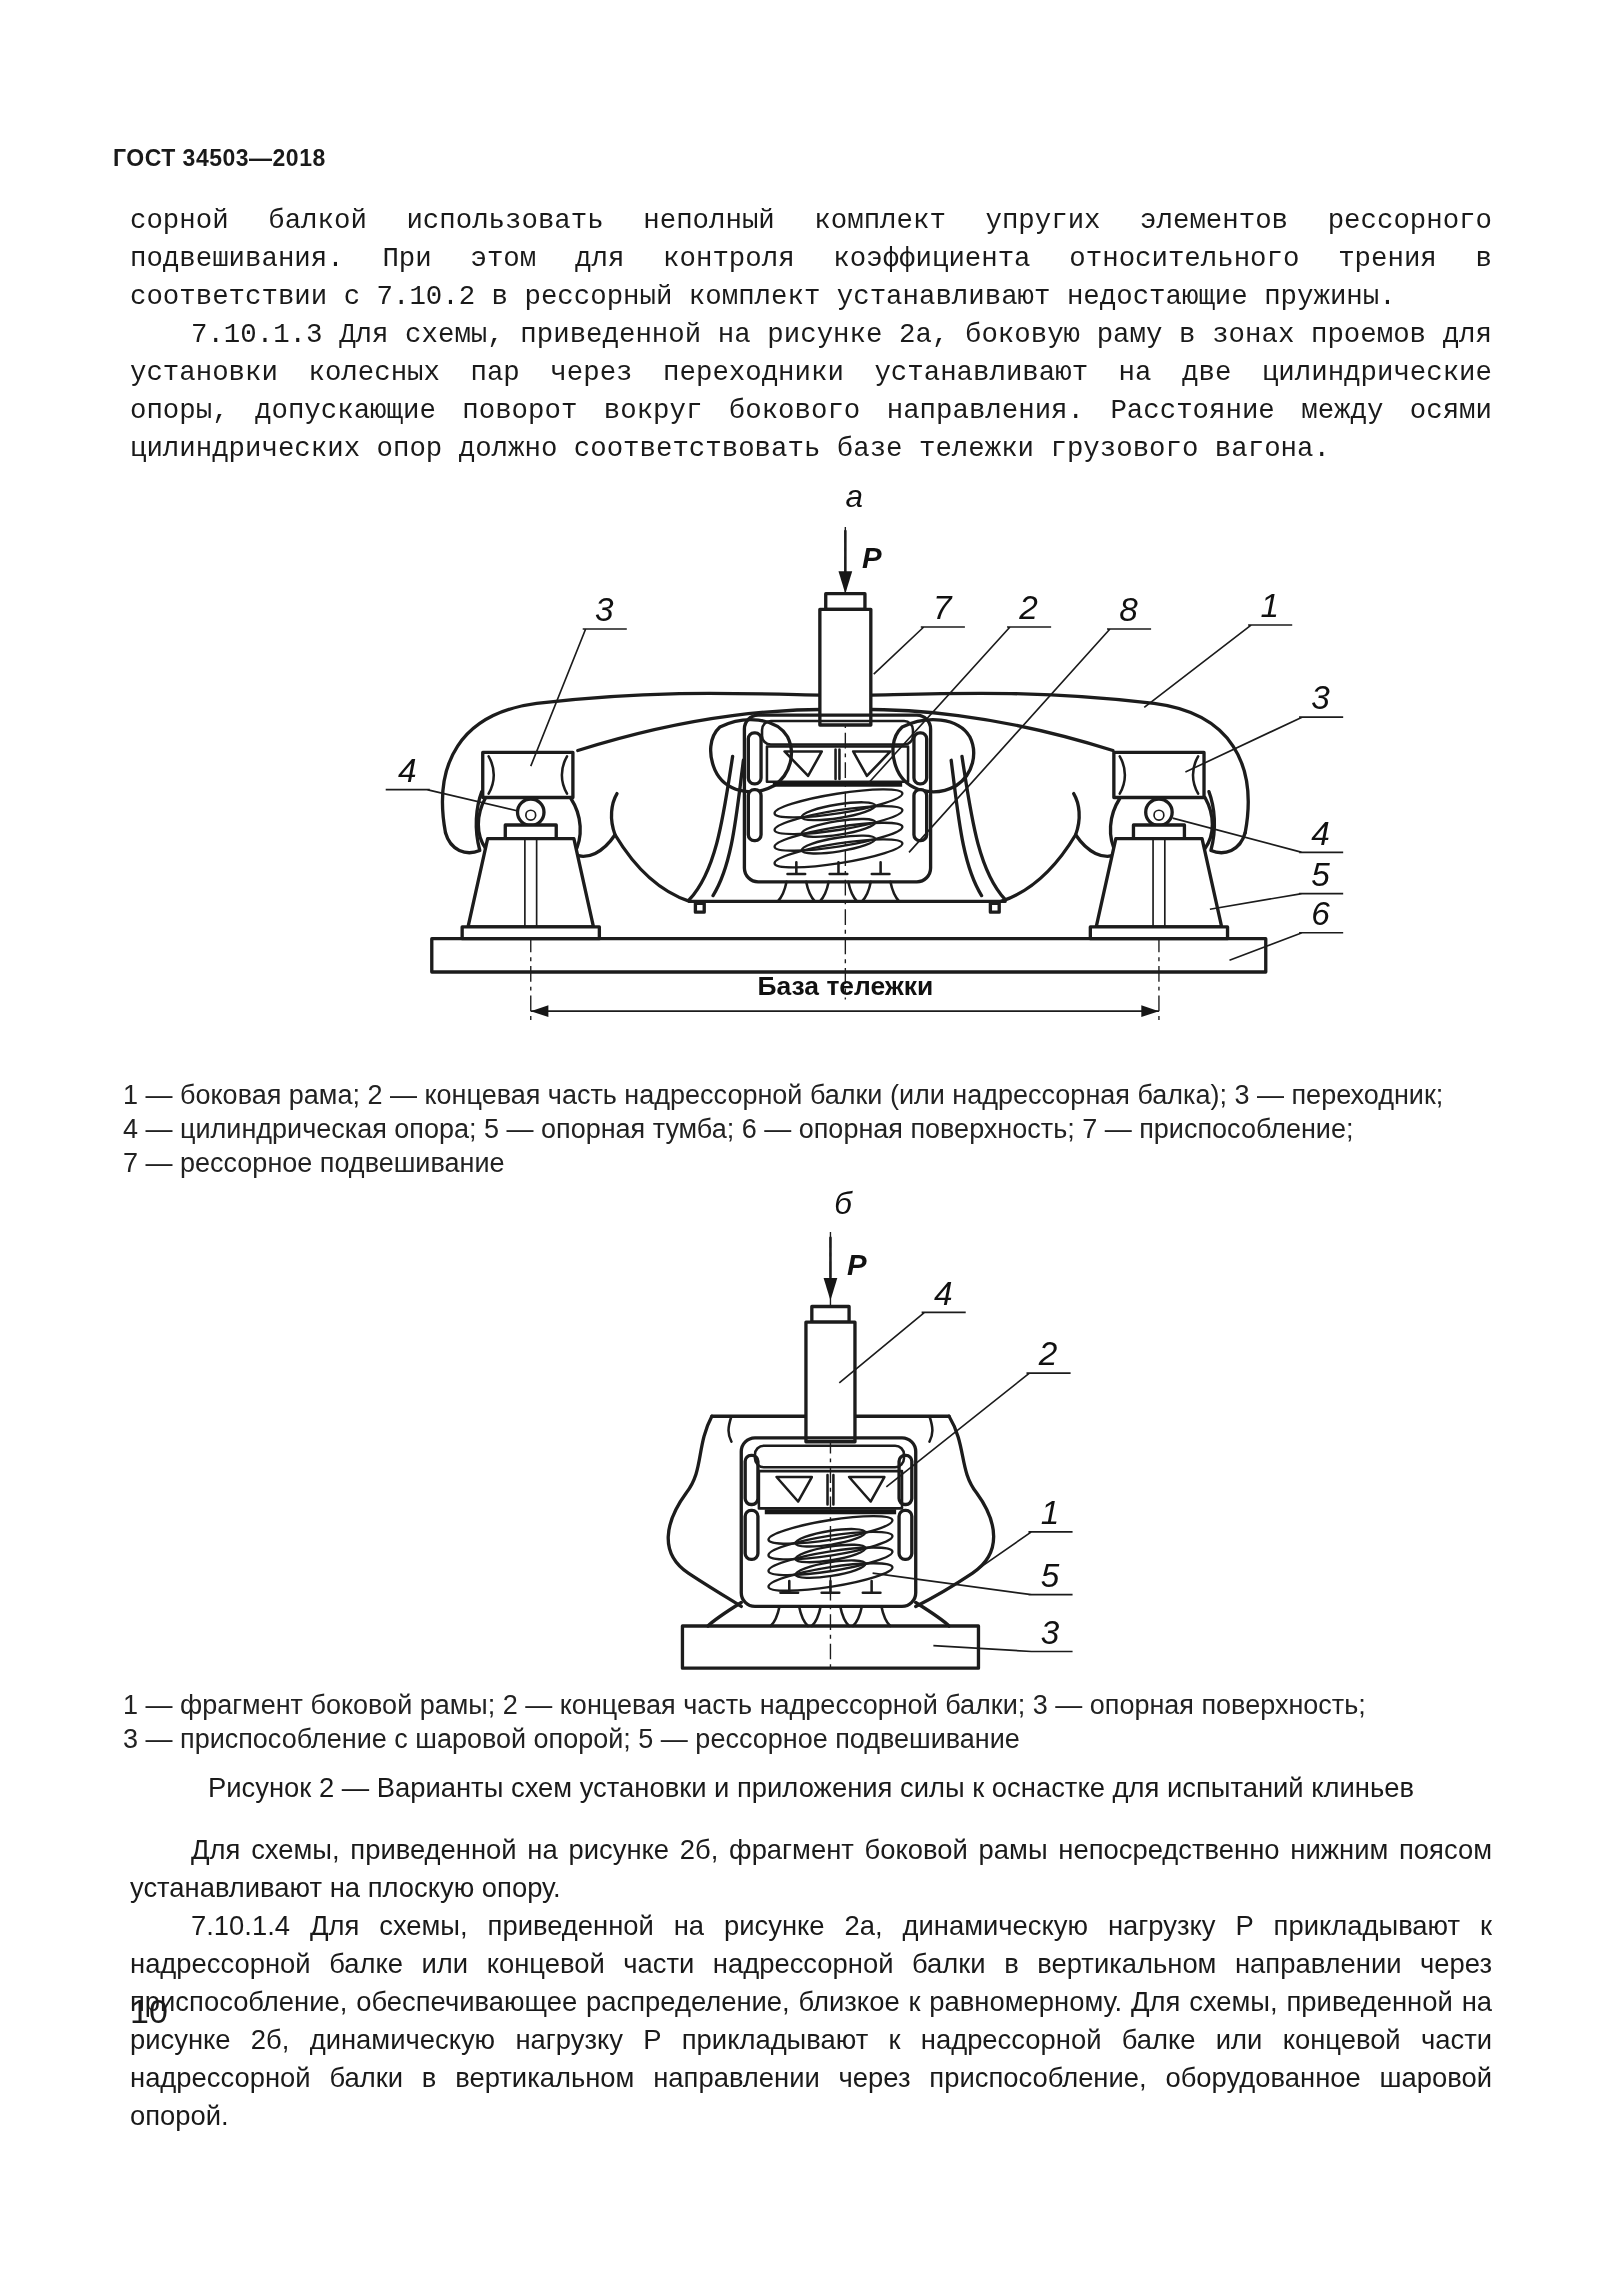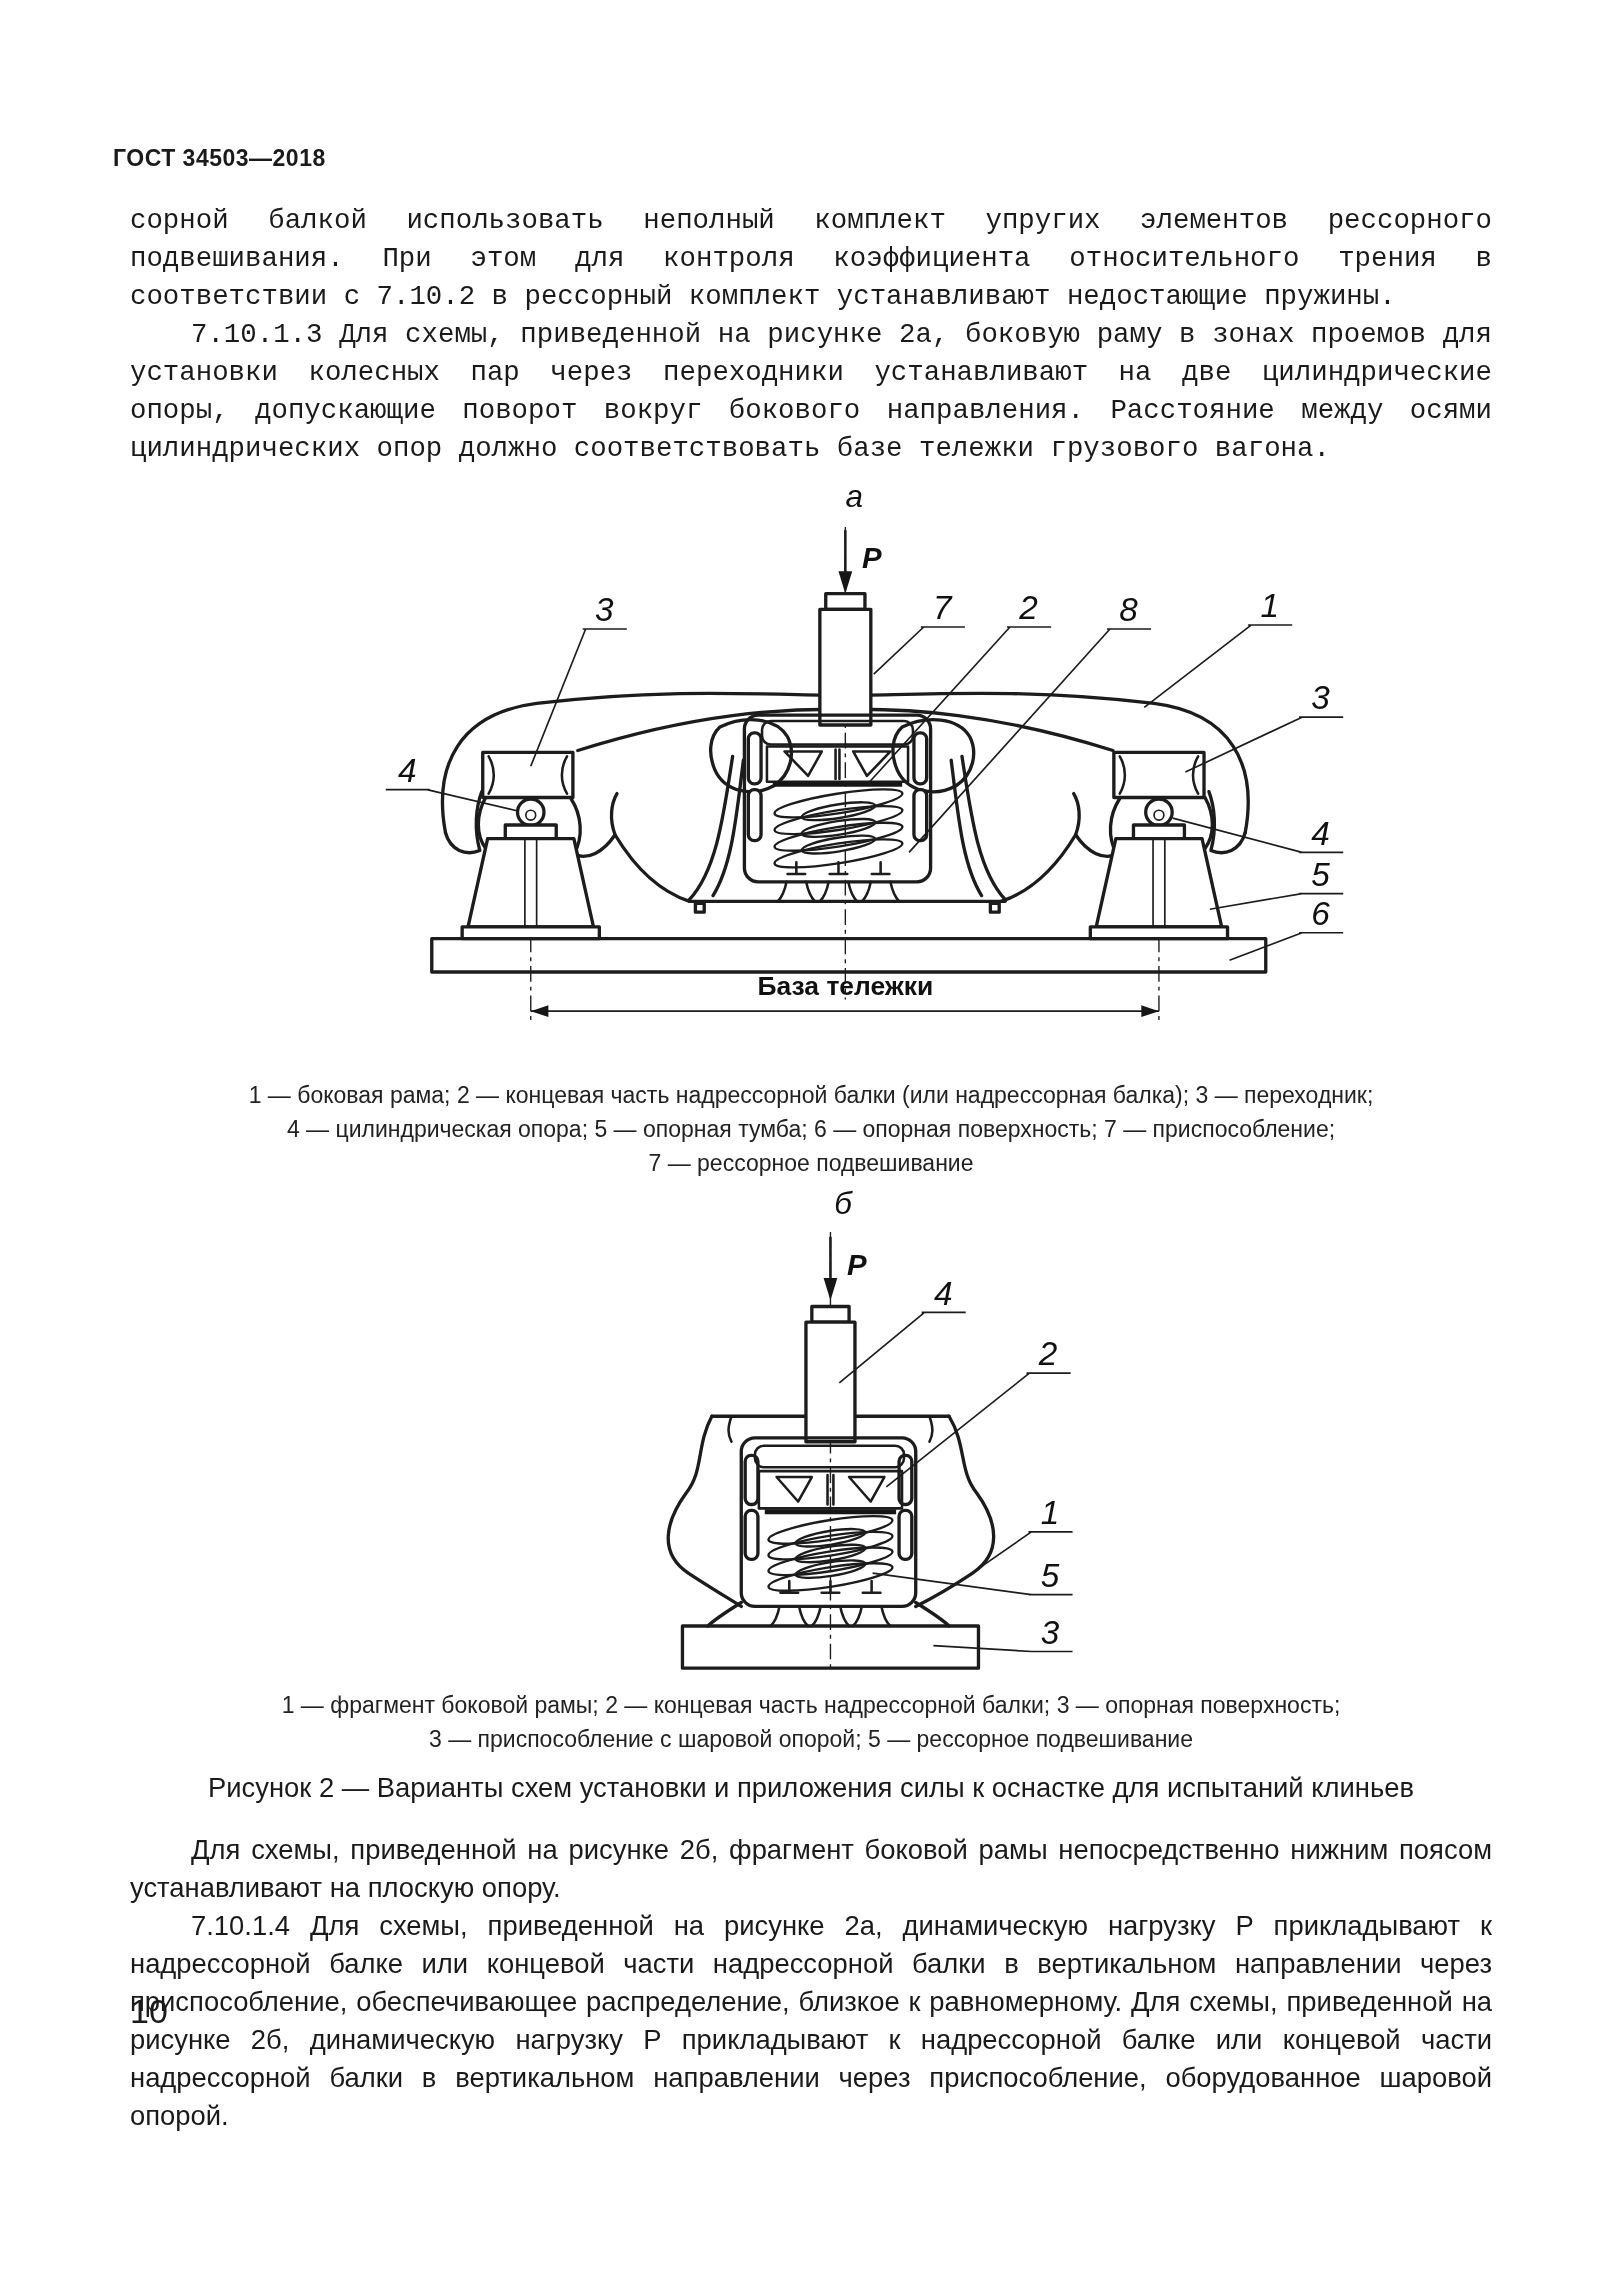--- a/index.html
+++ b/index.html
@@ -6,21 +6,21 @@
   body{
     width:1621px;height:2293px;position:relative;background:#ffffff;
     font-family:"Liberation Sans", sans-serif;color:#1a1a1a;
     -webkit-font-smoothing:antialiased;
   }
   .abs{position:absolute;}
   .header{left:113px;top:145px;font-size:23px;font-weight:bold;letter-spacing:0.5px;}
   .textblock{left:130px;width:1362px;font-size:27.4px;line-height:38px;text-align:justify;}
   .textblock p{margin:0;}
   .indent{text-indent:61px;}
-  .cap{left:130px;width:1362px;text-align:center;font-size:23px;line-height:34px;color:#222;}
+  .cap{left:123px;width:1362px;font-size:27px;line-height:34px;color:#222;}
   .figcap{left:130px;width:1362px;text-align:center;font-size:27.4px;}
   .pagenum{left:130px;top:1992px;font-size:34px;}
   svg{display:block;}
   .ln{stroke:#1c1c1c;stroke-width:3.4;fill:none;stroke-linecap:round;stroke-linejoin:round;}
   .ln2{stroke:#1c1c1c;stroke-width:2.6;fill:none;stroke-linecap:round;stroke-linejoin:round;}
   .lnw{stroke:#1c1c1c;stroke-width:3.4;fill:#ffffff;stroke-linejoin:round;}
   .thin{stroke:#1c1c1c;stroke-width:1.7;fill:none;}
   .cl{stroke:#1c1c1c;stroke-width:1.4;fill:none;stroke-dasharray:16 5 4 5;}
   .spr{stroke:#1c1c1c;stroke-width:2.4;fill:none;}
   .num{font-family:"Liberation Sans",sans-serif;font-style:italic;font-size:34px;fill:#111;}

